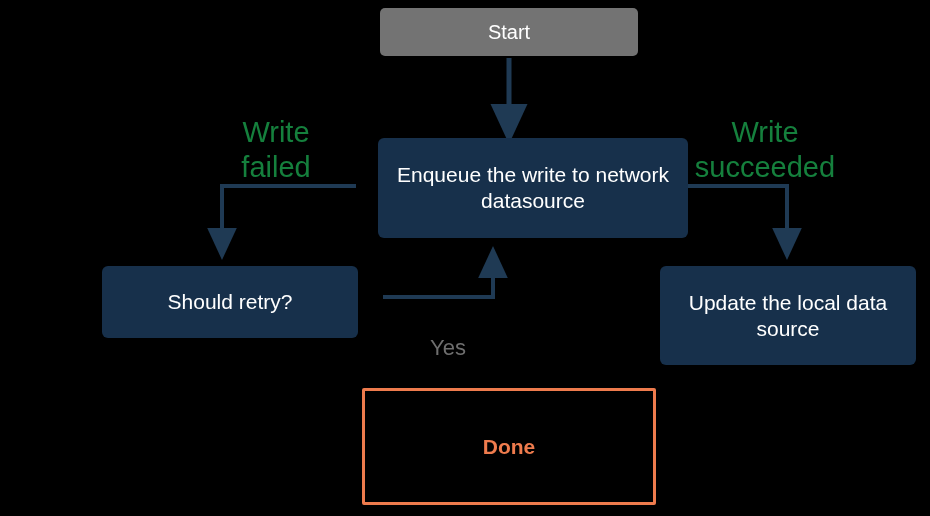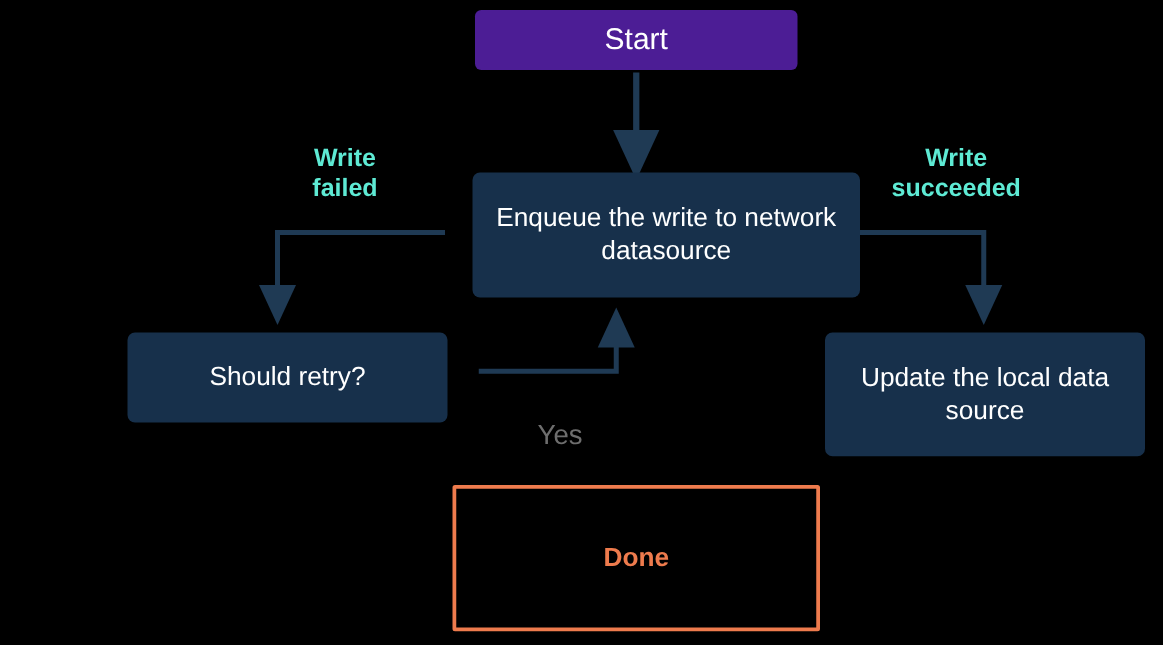--- a/index.html
+++ b/index.html
@@ -32,48 +32,48 @@
     position: absolute;
     box-sizing: border-box;
     display: flex;
     align-items: center;
     justify-content: center;
     text-align: center;
     border-radius: 6px;
     line-height: 1.22;
   }
   .node-start {
-    background: #4c1d95;
+    background: #737373;
     color: #ffffff;
-    font-size: 24px;
+    font-size: 20px;
     font-weight: 400;
     border-radius: 5px;
   }
   .node-process {
     background: #17304B;
     color: #ffffff;
     font-size: 21px;
     font-weight: 400;
     padding: 0 14px;
   }
   .node-terminal {
     background: transparent;
     border: 3px solid #EE7B4D;
     color: #EE7B4D;
     font-size: 21px;
     font-weight: 700;
     border-radius: 2px;
   }
   .edge-label {
     position: absolute;
-    color: #5eead4;
+    color: #15803d;
     text-align: center;
     line-height: 1.22;
-    font-size: 20px;
-    font-weight: 700;
+    font-size: 29px;
+    font-weight: 400;
     white-space: pre-line;
   }
   .edge-label.bold {
     font-weight: 400;
     font-size: 22px;
     color: #6E6E6E;
   }
 </style>
 </head>
 <body>

